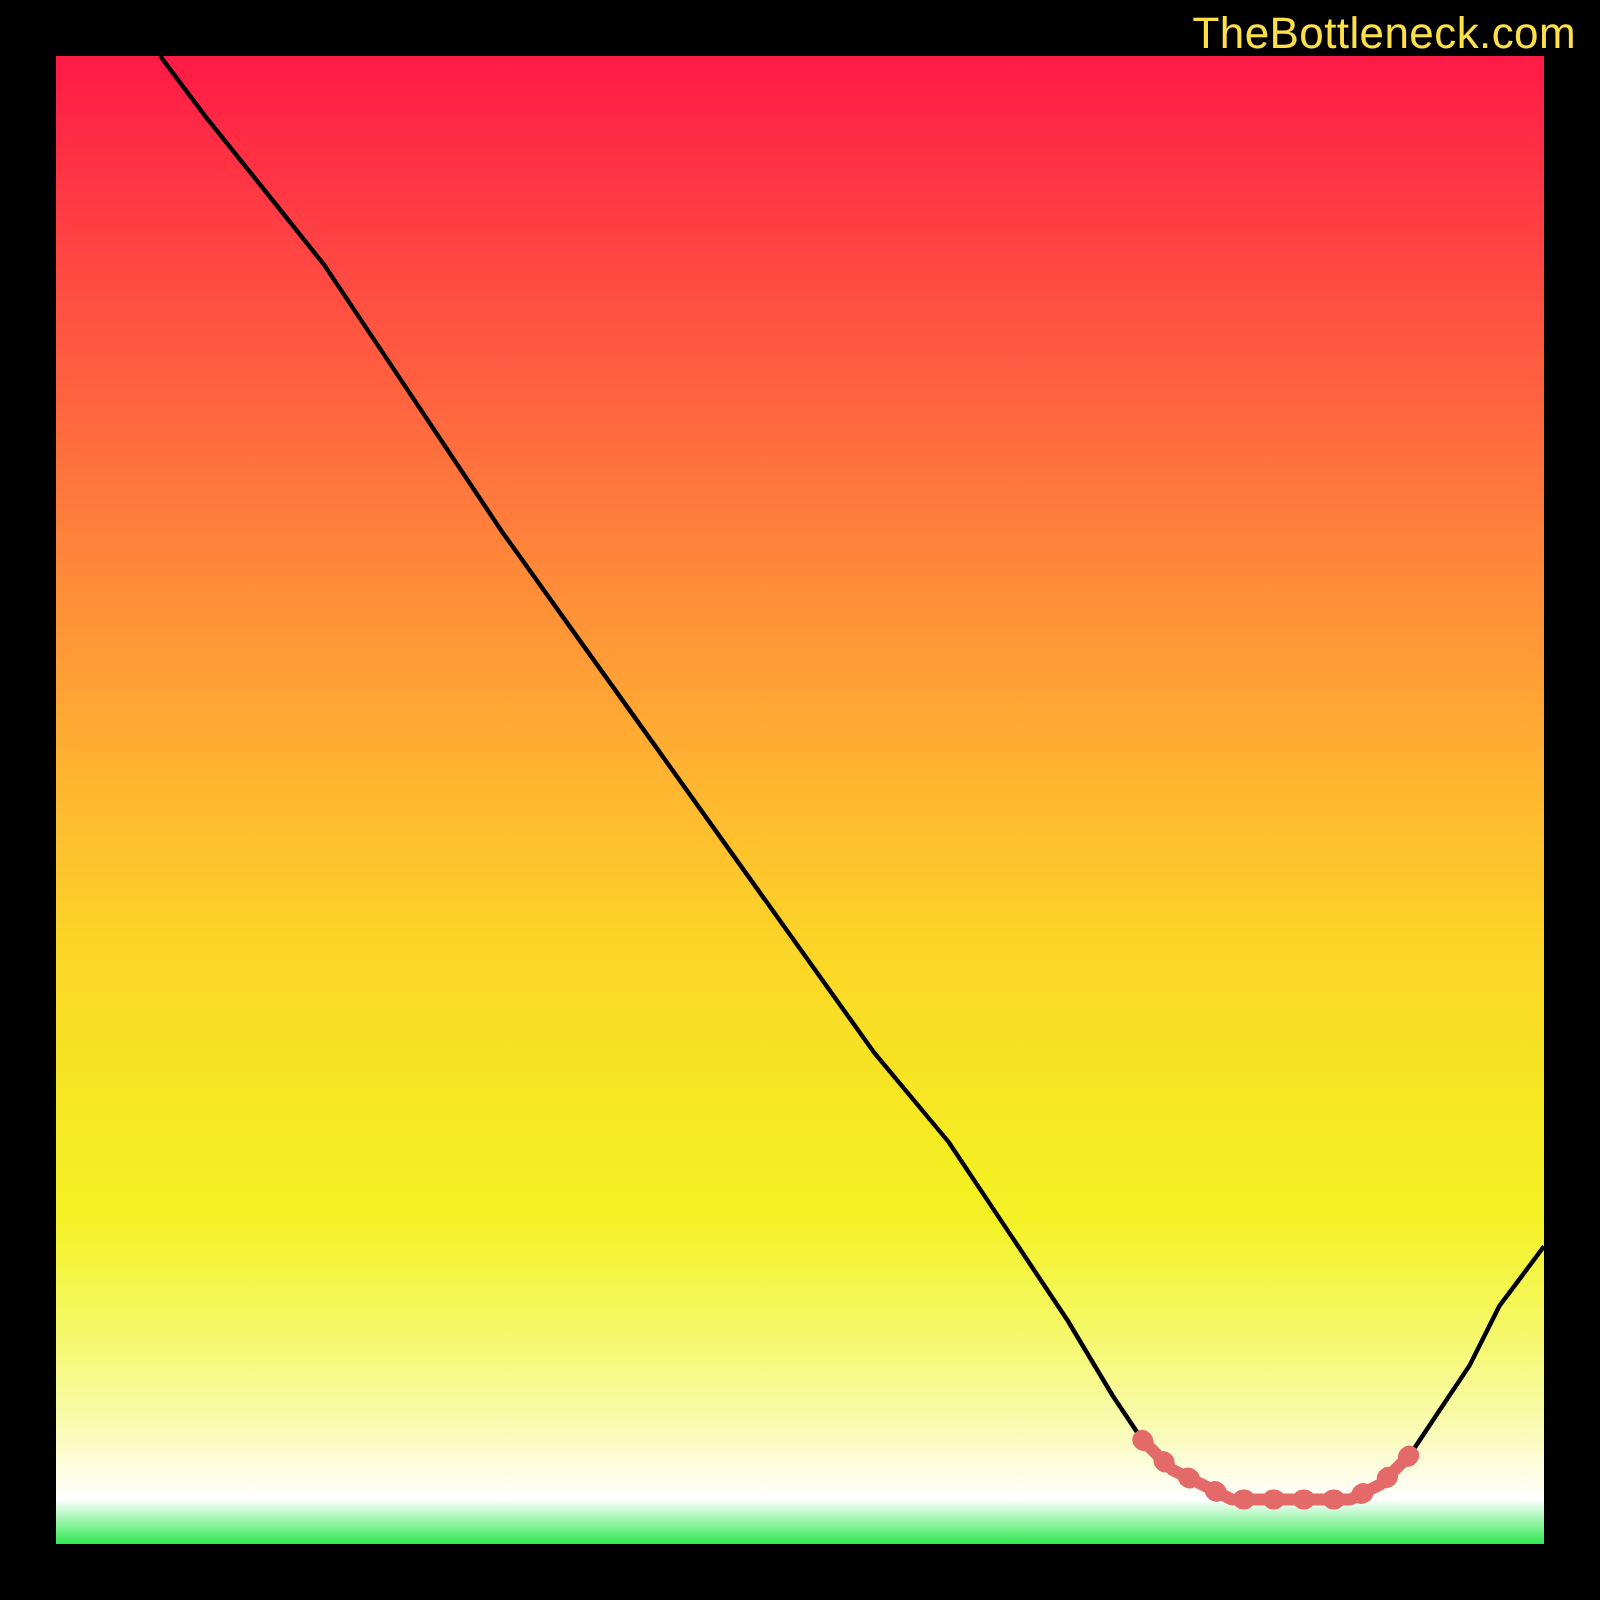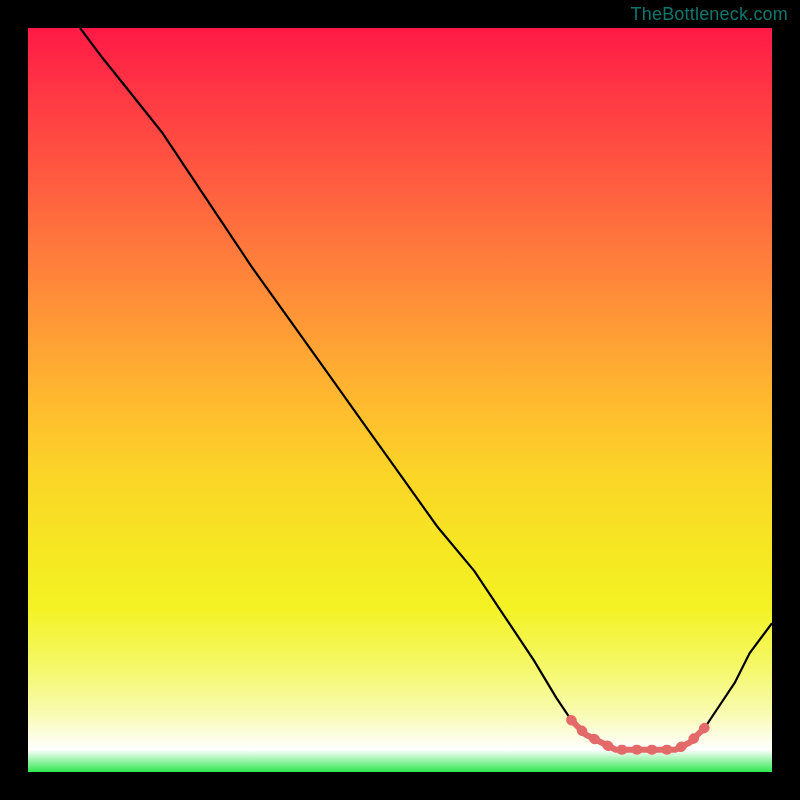--- a/index.html
+++ b/index.html
@@ -36,22 +36,22 @@
       #f5f86a 86%,
       #f9fbb0 92%,
       #ffffff 97%,
       #2ee84f 100%
     );
   }
   .watermark {
     position: absolute;
     top: 4px;
     right: 12px;
-    color: #0f766e;
-    font-size: 18px;
+    color: #fde047;
+    font-size: 22px;
     font-weight: 400;
     letter-spacing: 0.2px;
     z-index: 10;
     user-select: none;
   }
   svg.curve {
     position: absolute;
     left: 0;
     top: 0;
     width: 744px;

